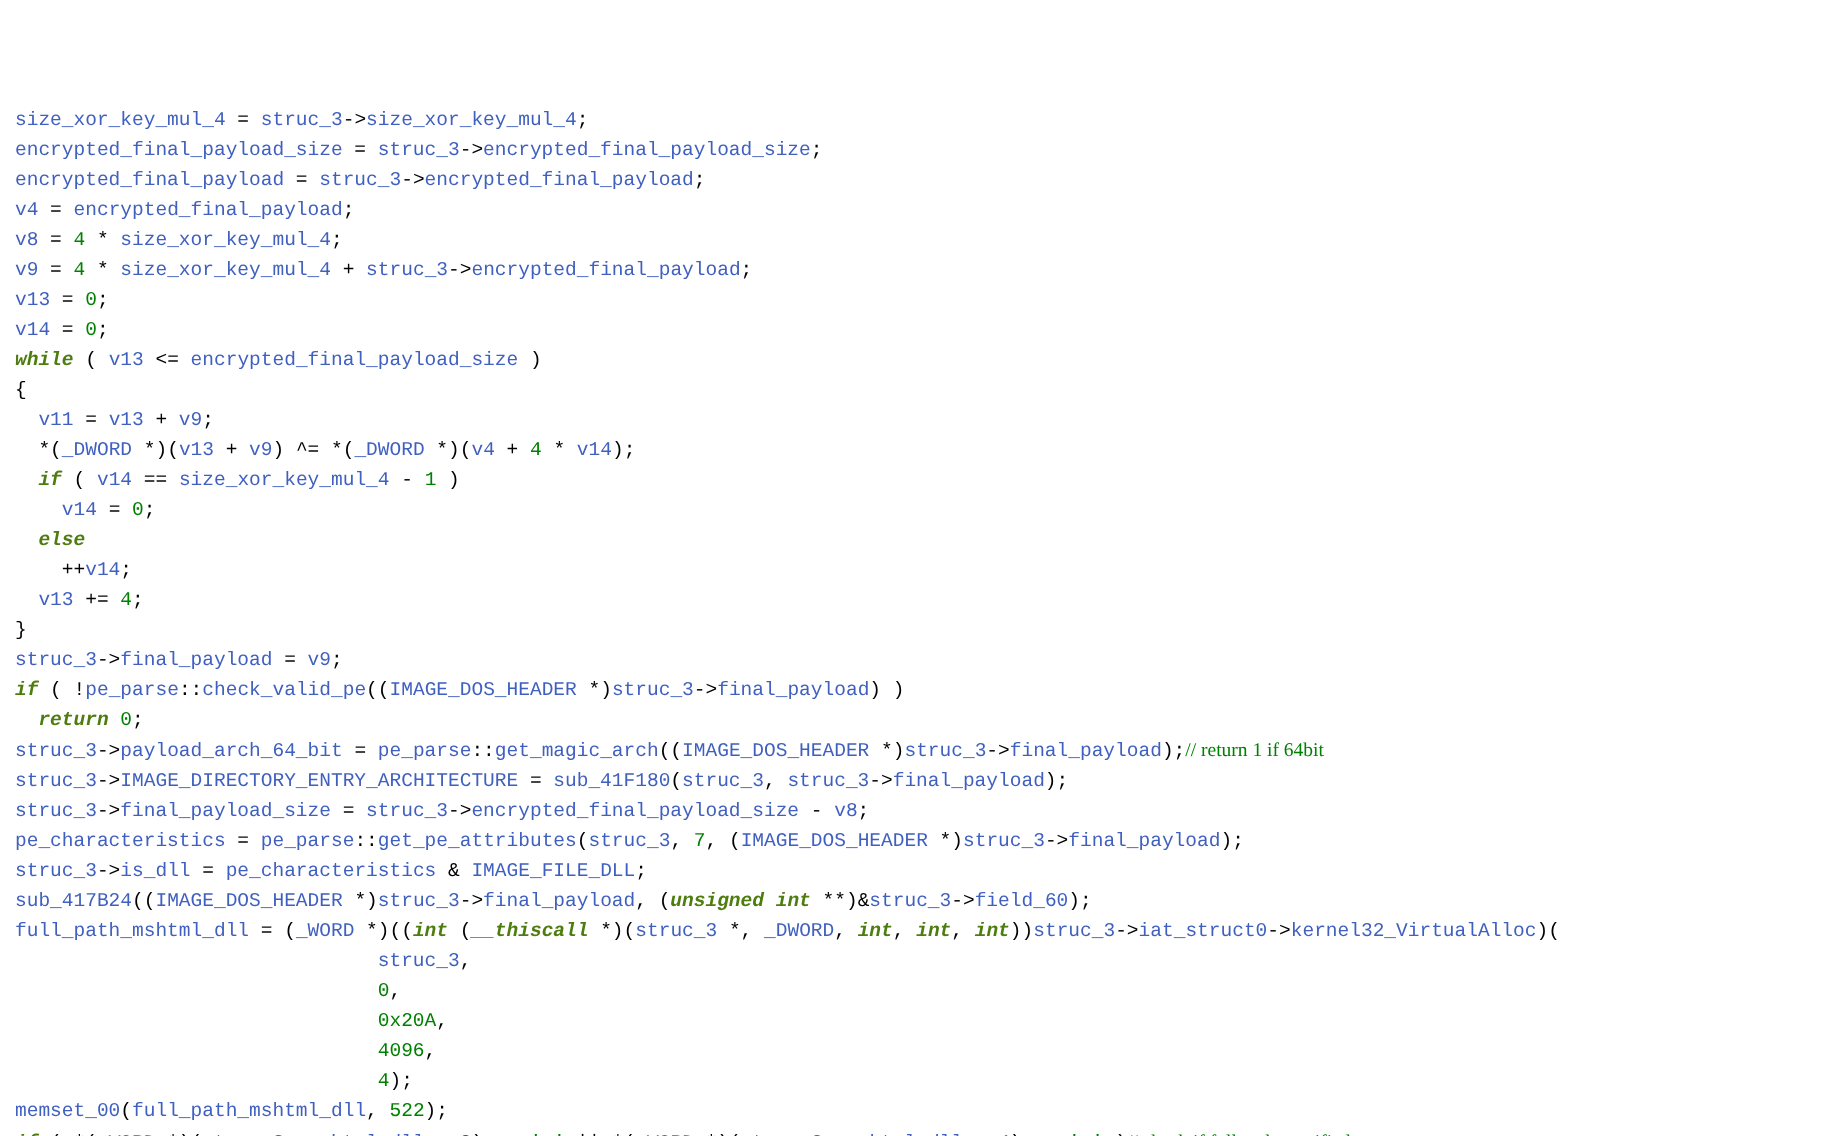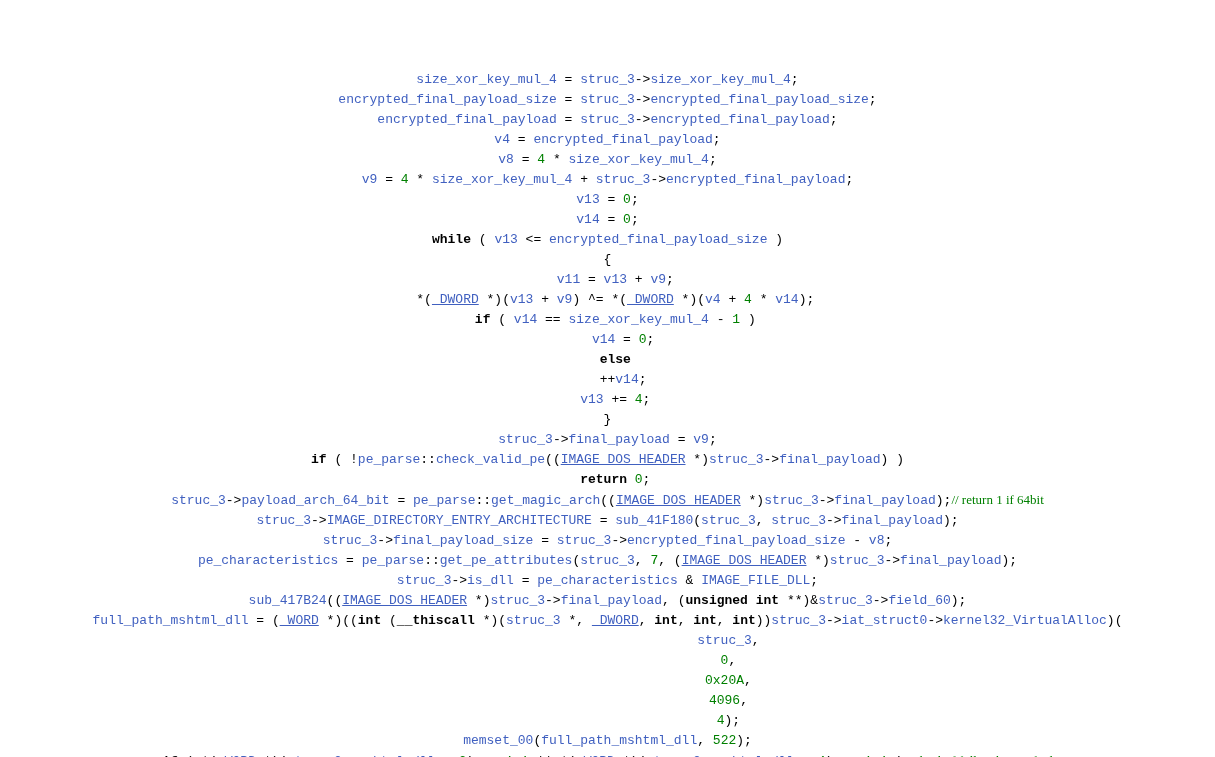--- a/index.html
+++ b/index.html
@@ -6,28 +6,28 @@
     margin: 0;
     padding: 10px;
     font-family: Consolas, "Courier New", monospace;
     font-size: 13px;
     line-height: 20px;
     background: #ffffff;
     color: #000000;
     white-space: pre;
   }
   .tok-var { color: #4060c0; }
-  .tok-kw { color: #000000; font-weight: bold; }
+  .tok-kw { color: #4d7c0f; font-weight: bold; font-style: italic; }
   .tok-num { color: #008000; }
-  .tok-type { color: #4060c0; text-decoration: underline; }
+  .tok-type { color: #4060c0; }
   .tok-str { color: #008000; }
   .tok-comment { color: #008000; font-family: Liberation Serif, serif; }
   .tok-op { color: #000000; }
   .tok-brace { color: #000000; }
-  .line { display: block; text-align: center; }
+  .line { display: block; }
 </style>
 </head>
 <body>
 
 
 <div id="code-root"><span class="line"><span class="tok-var">size_xor_key_mul_4</span><span class="tok-op"> = </span><span class="tok-var">struc_3</span><span class="tok-op">-&gt;</span><span class="tok-var">size_xor_key_mul_4</span><span class="tok-op">;</span></span><span class="line"><span class="tok-var">encrypted_final_payload_size</span><span class="tok-op"> = </span><span class="tok-var">struc_3</span><span class="tok-op">-&gt;</span><span class="tok-var">encrypted_final_payload_size</span><span class="tok-op">;</span></span><span class="line"><span class="tok-var">encrypted_final_payload</span><span class="tok-op"> = </span><span class="tok-var">struc_3</span><span class="tok-op">-&gt;</span><span class="tok-var">encrypted_final_payload</span><span class="tok-op">;</span></span><span class="line"><span class="tok-var">v4</span><span class="tok-op"> = </span><span class="tok-var">encrypted_final_payload</span><span class="tok-op">;</span></span><span class="line"><span class="tok-var">v8</span><span class="tok-op"> = </span><span class="tok-num">4</span><span class="tok-op"> * </span><span class="tok-var">size_xor_key_mul_4</span><span class="tok-op">;</span></span><span class="line"><span class="tok-var">v9</span><span class="tok-op"> = </span><span class="tok-num">4</span><span class="tok-op"> * </span><span class="tok-var">size_xor_key_mul_4</span><span class="tok-op"> + </span><span class="tok-var">struc_3</span><span class="tok-op">-&gt;</span><span class="tok-var">encrypted_final_payload</span><span class="tok-op">;</span></span><span class="line"><span class="tok-var">v13</span><span class="tok-op"> = </span><span class="tok-num">0</span><span class="tok-op">;</span></span><span class="line"><span class="tok-var">v14</span><span class="tok-op"> = </span><span class="tok-num">0</span><span class="tok-op">;</span></span><span class="line"><span class="tok-kw">while</span><span class="tok-op"> ( </span><span class="tok-var">v13</span><span class="tok-op"> &lt;= </span><span class="tok-var">encrypted_final_payload_size</span><span class="tok-op"> )</span></span><span class="line"><span class="tok-brace">{</span></span><span class="line"><span class="tok-op">  </span><span class="tok-var">v11</span><span class="tok-op"> = </span><span class="tok-var">v13</span><span class="tok-op"> + </span><span class="tok-var">v9</span><span class="tok-op">;</span></span><span class="line"><span class="tok-op">  *(</span><span class="tok-type">_DWORD</span><span class="tok-op"> *)(</span><span class="tok-var">v13</span><span class="tok-op"> + </span><span class="tok-var">v9</span><span class="tok-op">) ^= *(</span><span class="tok-type">_DWORD</span><span class="tok-op"> *)(</span><span class="tok-var">v4</span><span class="tok-op"> + </span><span class="tok-num">4</span><span class="tok-op"> * </span><span class="tok-var">v14</span><span class="tok-op">);</span></span><span class="line"><span class="tok-op">  </span><span class="tok-kw">if</span><span class="tok-op"> ( </span><span class="tok-var">v14</span><span class="tok-op"> == </span><span class="tok-var">size_xor_key_mul_4</span><span class="tok-op"> - </span><span class="tok-num">1</span><span class="tok-op"> )</span></span><span class="line"><span class="tok-op">    </span><span class="tok-var">v14</span><span class="tok-op"> = </span><span class="tok-num">0</span><span class="tok-op">;</span></span><span class="line"><span class="tok-op">  </span><span class="tok-kw">else</span></span><span class="line"><span class="tok-op">    ++</span><span class="tok-var">v14</span><span class="tok-op">;</span></span><span class="line"><span class="tok-op">  </span><span class="tok-var">v13</span><span class="tok-op"> += </span><span class="tok-num">4</span><span class="tok-op">;</span></span><span class="line"><span class="tok-brace">}</span></span><span class="line"><span class="tok-var">struc_3</span><span class="tok-op">-&gt;</span><span class="tok-var">final_payload</span><span class="tok-op"> = </span><span class="tok-var">v9</span><span class="tok-op">;</span></span><span class="line"><span class="tok-kw">if</span><span class="tok-op"> ( !</span><span class="tok-var">pe_parse</span><span class="tok-op">::</span><span class="tok-var">check_valid_pe</span><span class="tok-op">((</span><span class="tok-type">IMAGE_DOS_HEADER</span><span class="tok-op"> *)</span><span class="tok-var">struc_3</span><span class="tok-op">-&gt;</span><span class="tok-var">final_payload</span><span class="tok-op">) )</span></span><span class="line"><span class="tok-op">  </span><span class="tok-kw">return</span><span class="tok-op"> </span><span class="tok-num">0</span><span class="tok-op">;</span></span><span class="line"><span class="tok-var">struc_3</span><span class="tok-op">-&gt;</span><span class="tok-var">payload_arch_64_bit</span><span class="tok-op"> = </span><span class="tok-var">pe_parse</span><span class="tok-op">::</span><span class="tok-var">get_magic_arch</span><span class="tok-op">((</span><span class="tok-type">IMAGE_DOS_HEADER</span><span class="tok-op"> *)</span><span class="tok-var">struc_3</span><span class="tok-op">-&gt;</span><span class="tok-var">final_payload</span><span class="tok-op">);</span><span class="tok-comment">// return 1 if 64bit</span></span><span class="line"><span class="tok-var">struc_3</span><span class="tok-op">-&gt;</span><span class="tok-var">IMAGE_DIRECTORY_ENTRY_ARCHITECTURE</span><span class="tok-op"> = </span><span class="tok-var">sub_41F180</span><span class="tok-op">(</span><span class="tok-var">struc_3</span><span class="tok-op">, </span><span class="tok-var">struc_3</span><span class="tok-op">-&gt;</span><span class="tok-var">final_payload</span><span class="tok-op">);</span></span><span class="line"><span class="tok-var">struc_3</span><span class="tok-op">-&gt;</span><span class="tok-var">final_payload_size</span><span class="tok-op"> = </span><span class="tok-var">struc_3</span><span class="tok-op">-&gt;</span><span class="tok-var">encrypted_final_payload_size</span><span class="tok-op"> - </span><span class="tok-var">v8</span><span class="tok-op">;</span></span><span class="line"><span class="tok-var">pe_characteristics</span><span class="tok-op"> = </span><span class="tok-var">pe_parse</span><span class="tok-op">::</span><span class="tok-var">get_pe_attributes</span><span class="tok-op">(</span><span class="tok-var">struc_3</span><span class="tok-op">, </span><span class="tok-num">7</span><span class="tok-op">, (</span><span class="tok-type">IMAGE_DOS_HEADER</span><span class="tok-op"> *)</span><span class="tok-var">struc_3</span><span class="tok-op">-&gt;</span><span class="tok-var">final_payload</span><span class="tok-op">);</span></span><span class="line"><span class="tok-var">struc_3</span><span class="tok-op">-&gt;</span><span class="tok-var">is_dll</span><span class="tok-op"> = </span><span class="tok-var">pe_characteristics</span><span class="tok-op"> &amp; </span><span class="tok-var">IMAGE_FILE_DLL</span><span class="tok-op">;</span></span><span class="line"><span class="tok-var">sub_417B24</span><span class="tok-op">((</span><span class="tok-type">IMAGE_DOS_HEADER</span><span class="tok-op"> *)</span><span class="tok-var">struc_3</span><span class="tok-op">-&gt;</span><span class="tok-var">final_payload</span><span class="tok-op">, (</span><span class="tok-kw">unsigned</span><span class="tok-op"> </span><span class="tok-kw">int</span><span class="tok-op"> **)&amp;</span><span class="tok-var">struc_3</span><span class="tok-op">-&gt;</span><span class="tok-var">field_60</span><span class="tok-op">);</span></span><span class="line"><span class="tok-var">full_path_mshtml_dll</span><span class="tok-op"> = (</span><span class="tok-type">_WORD</span><span class="tok-op"> *)((</span><span class="tok-kw">int</span><span class="tok-op"> (</span><span class="tok-kw">__thiscall</span><span class="tok-op"> *)(</span><span class="tok-var">struc_3</span><span class="tok-op"> *, </span><span class="tok-type">_DWORD</span><span class="tok-op">, </span><span class="tok-kw">int</span><span class="tok-op">, </span><span class="tok-kw">int</span><span class="tok-op">, </span><span class="tok-kw">int</span><span class="tok-op">))</span><span class="tok-var">struc_3</span><span class="tok-op">-&gt;</span><span class="tok-var">iat_struct0</span><span class="tok-op">-&gt;</span><span class="tok-var">kernel32_VirtualAlloc</span><span class="tok-op">)(</span></span><span class="line"><span class="tok-op">                               </span><span class="tok-var">struc_3</span><span class="tok-op">,</span></span><span class="line"><span class="tok-op">                               </span><span class="tok-num">0</span><span class="tok-op">,</span></span><span class="line"><span class="tok-op">                               </span><span class="tok-num">0x20A</span><span class="tok-op">,</span></span><span class="line"><span class="tok-op">                               </span><span class="tok-num">4096</span><span class="tok-op">,</span></span><span class="line"><span class="tok-op">                               </span><span class="tok-num">4</span><span class="tok-op">);</span></span><span class="line"><span class="tok-var">memset_00</span><span class="tok-op">(</span><span class="tok-var">full_path_mshtml_dll</span><span class="tok-op">, </span><span class="tok-num">522</span><span class="tok-op">);</span></span><span class="line"><span class="tok-kw">if</span><span class="tok-op"> ( *(</span><span class="tok-type">_WORD</span><span class="tok-op"> *)(</span><span class="tok-var">struc_3</span><span class="tok-op">-&gt;</span><span class="tok-var">mshtml_dll</span><span class="tok-op"> + </span><span class="tok-num">2</span><span class="tok-op">) == </span><span class="tok-str">':'</span><span class="tok-op"> || *(</span><span class="tok-type">_WORD</span><span class="tok-op"> *)(</span><span class="tok-var">struc_3</span><span class="tok-op">-&gt;</span><span class="tok-var">mshtml_dll</span><span class="tok-op"> + </span><span class="tok-num">4</span><span class="tok-op">) == </span><span class="tok-str">':'</span><span class="tok-op"> )</span><span class="tok-comment">// check if full path specified</span></span></div>
 
 
 
 </body></html>

